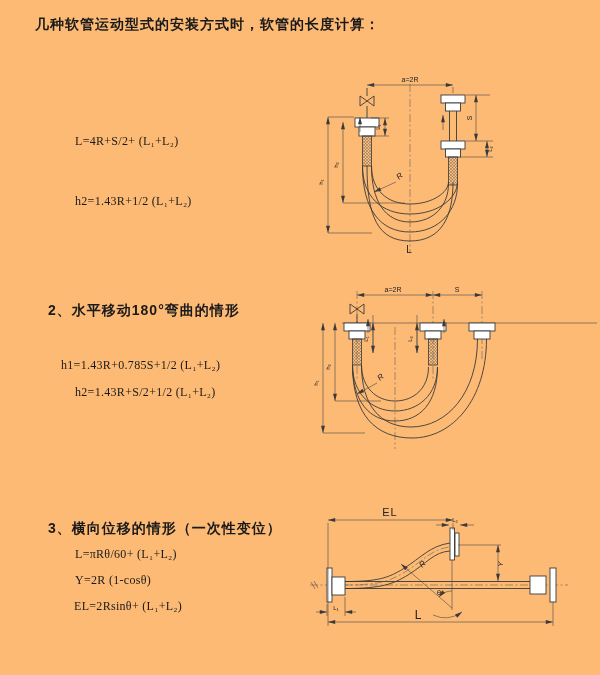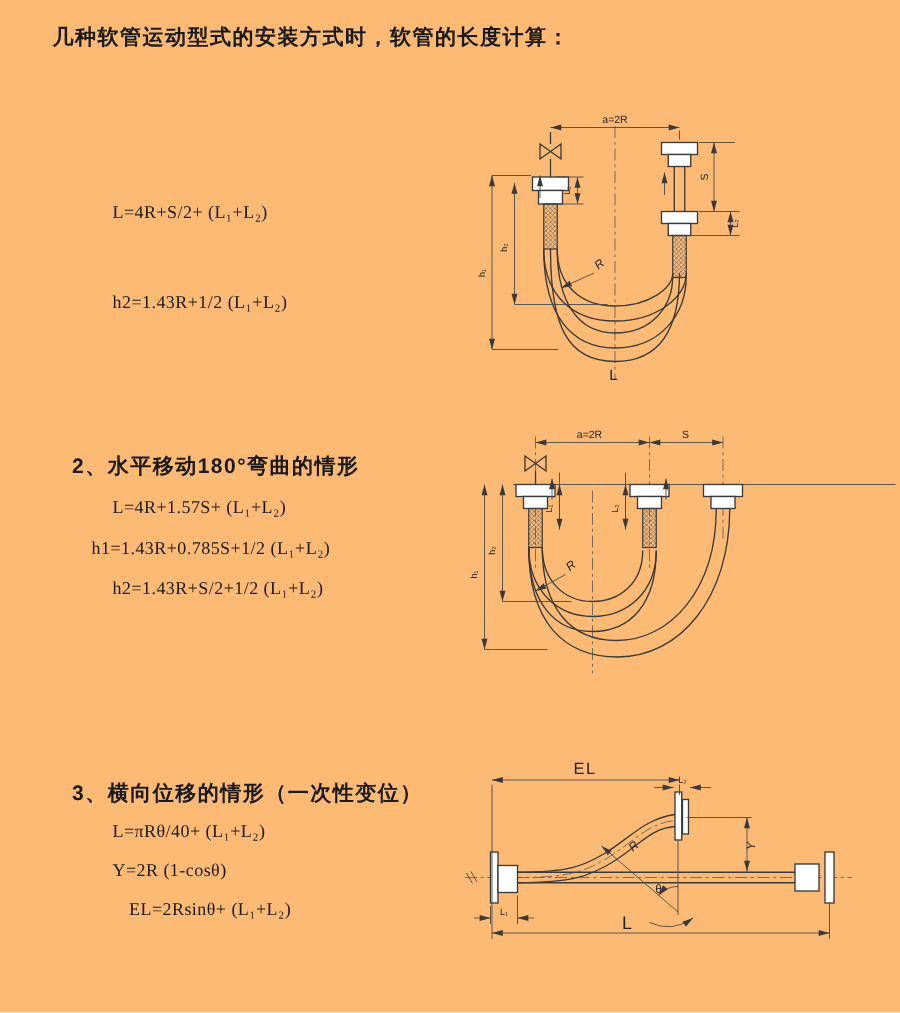--- a/index.html
+++ b/index.html
@@ -24,28 +24,27 @@
 <body>
 
 <div class="page">
 
   <div class="t title" style="left:35px; top:16px;">几种软管运动型式的安装方式时，软管的长度计算：</div>
 
   <div class="t formula" style="left:75px; top:134px;">L=4R+S/2+ (L₁+L₂)</div>
   <div class="t formula" style="left:75px; top:194px;">h2=1.43R+1/2 (L₁+L₂)</div>
 
   <div class="t head" style="left:48px; top:302px;">2、水平移动180°弯曲的情形</div>
-  <div class="t formula" style="left:75px; top:331px;">L=4R+1.57S+ (L₁+L₂)</div>
   <div class="t formula" style="left:61px; top:358px;">h1=1.43R+0.785S+1/2 (L₁+L₂)</div>
   <div class="t formula" style="left:75px; top:385px;">h2=1.43R+S/2+1/2 (L₁+L₂)</div>
 
   <div class="t head" style="left:48px; top:520px;">3、横向位移的情形（一次性变位）</div>
-  <div class="t formula" style="left:75px; top:547px;">L=πRθ/40+ (L₁+L₂)</div>
+  <div class="t formula" style="left:75px; top:547px;">L=πRθ/60+ (L₁+L₂)</div>
   <div class="t formula" style="left:75px; top:573px;">Y=2R (1-cosθ)</div>
-  <div class="t formula" style="left:86px; top:599px;text-align:center;">EL=2Rsinθ+ (L₁+L₂)</div>
+  <div class="t formula" style="left:74px; top:599px;text-align:center;">EL=2Rsinθ+ (L₁+L₂)</div>
 
   <svg style="left:310px; top:70px;" width="290" height="195" viewBox="0 0 290 195">
     <defs>
       <marker id="ar1" viewBox="0 0 10 6" refX="9.5" refY="3" markerWidth="8" markerHeight="5" orient="auto-start-reverse" markerUnits="userSpaceOnUse">
         <path d="M0.5,0.5 L9.5,3 L0.5,5.5 Z" fill="#3a3a3a"></path>
       </marker>
       <pattern id="ht1" width="3" height="3" patternUnits="userSpaceOnUse">
         <path d="M0,0 L3,3 M3,0 L0,3" stroke="#666" stroke-width="0.45"></path>
       </pattern>
     </defs>

